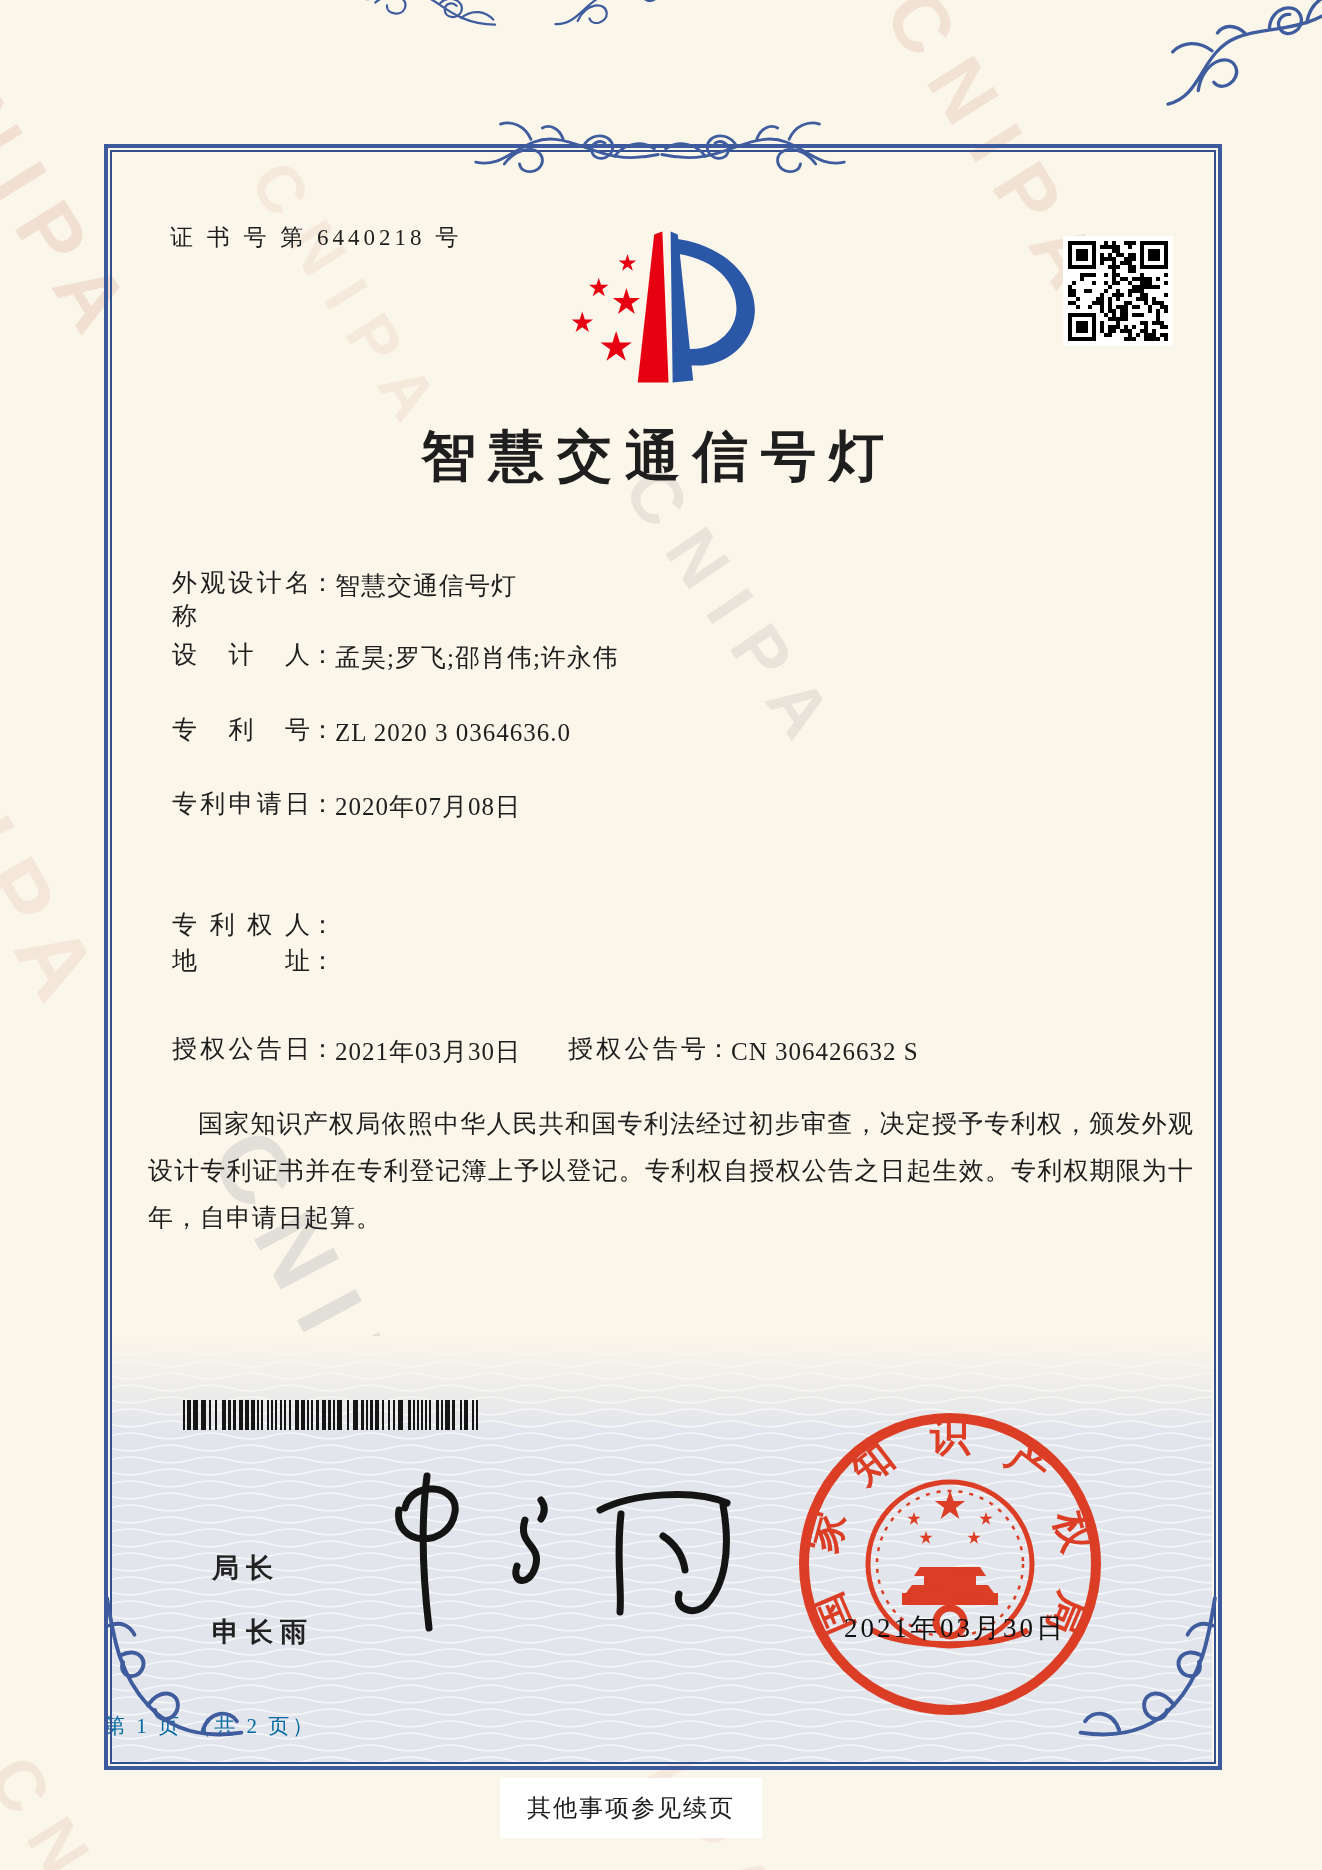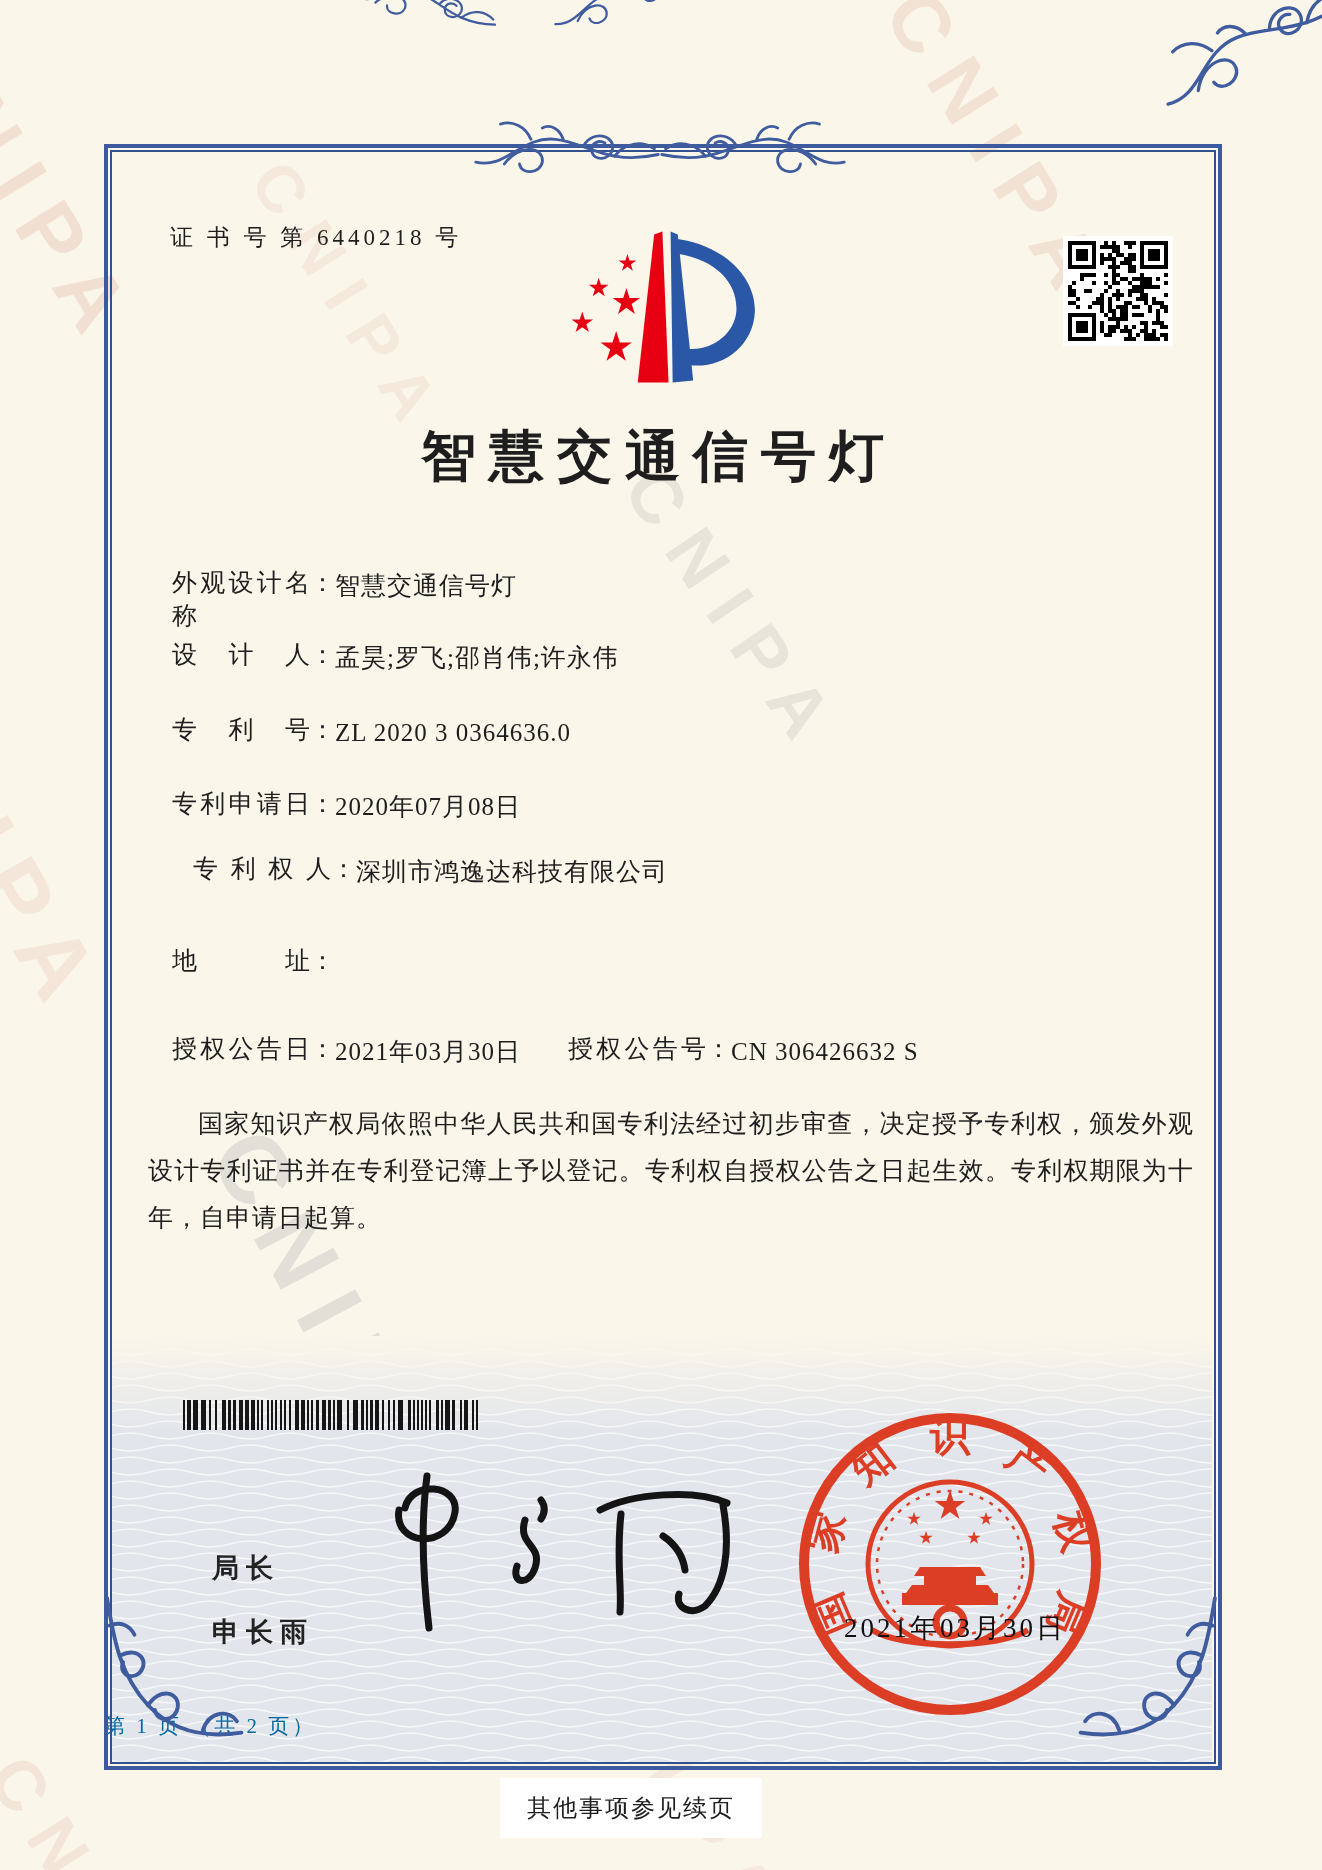--- a/index.html
+++ b/index.html
@@ -388,24 +388,23 @@
   <div class="abs row" style="top:713px;">
     <span class="flabel">专利号</span>
       <span class="colon">：</span>
     <span class="fvalue">ZL 2020 3 0364636.0</span>
   </div>
   <div class="abs row" style="top:787px;">
     <span class="flabel">专利申请日</span>
       <span class="colon">：</span>
     <span class="fvalue">2020年07月08日</span>
   </div>
-  <div class="abs row" style="top:852px;margin-left:21px;">
+  <div class="abs row" style="top:908px;">
     <span class="flabel">专利权人</span>
       <span class="colon">：</span>
-    <span class="fvalue">深圳市鸿逸达科技有限公司</span>
   </div>
   <div class="abs row" style="top:944px;">
     <span class="flabel">地址</span>
       <span class="colon">：</span>
   </div>
 
   <div class="abs row" style="top:1032px;position:absolute;">
     <span class="flabel">授权公告日</span>
       <span class="colon">：</span>
     <span class="fvalue">2021年03月30日</span>

